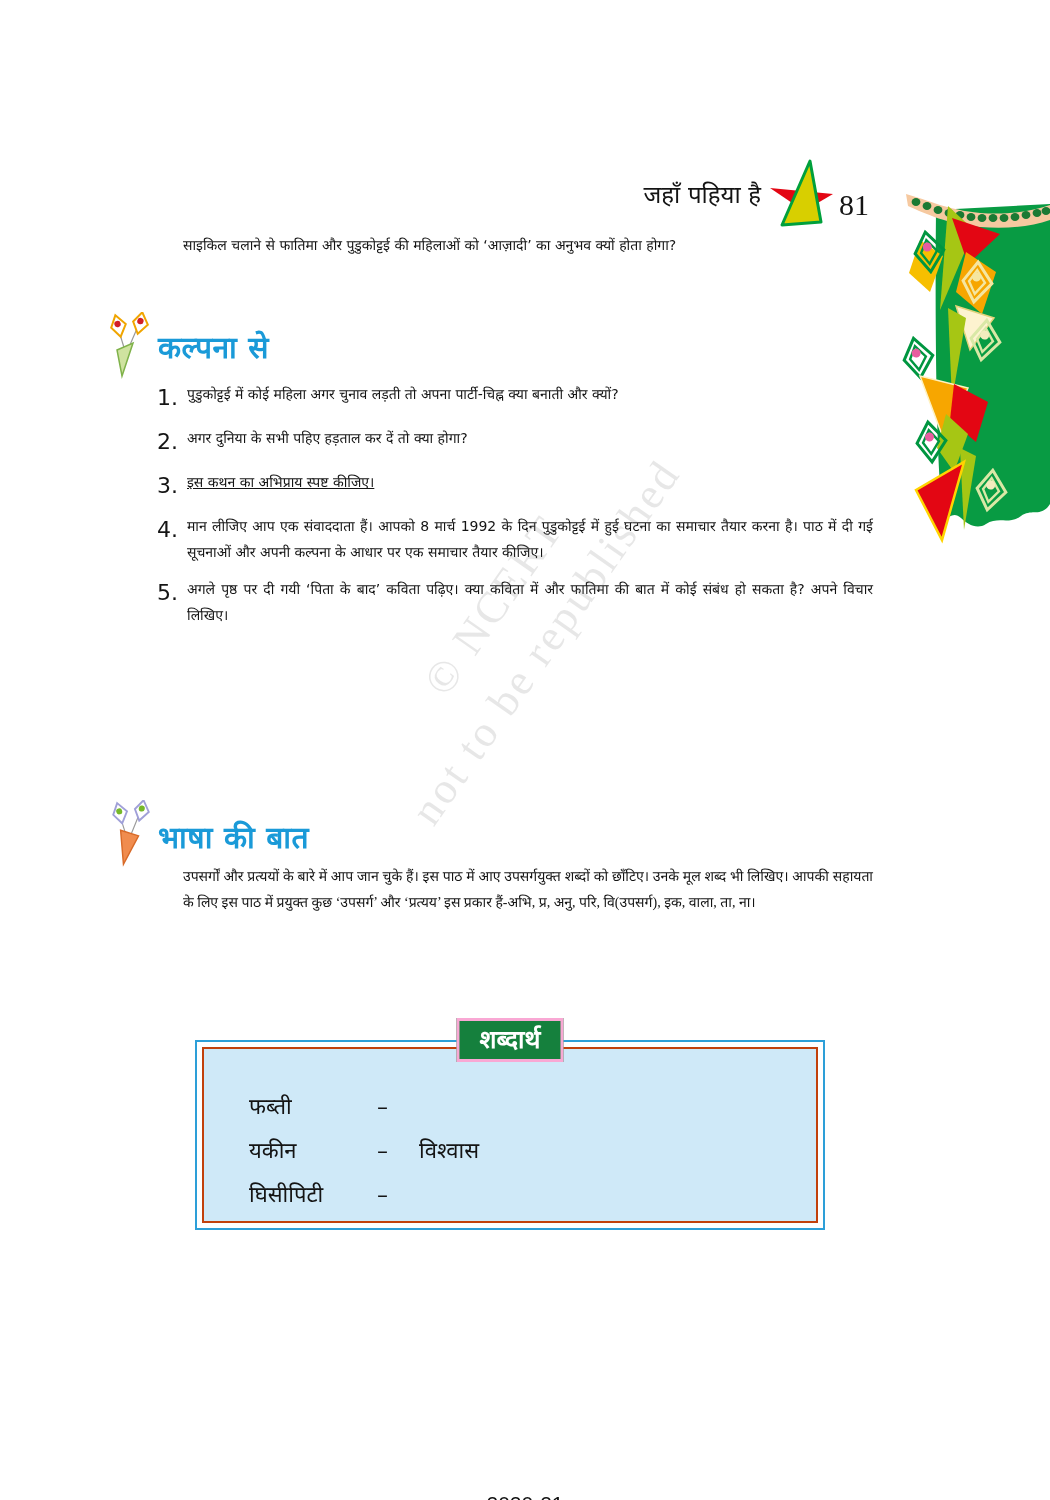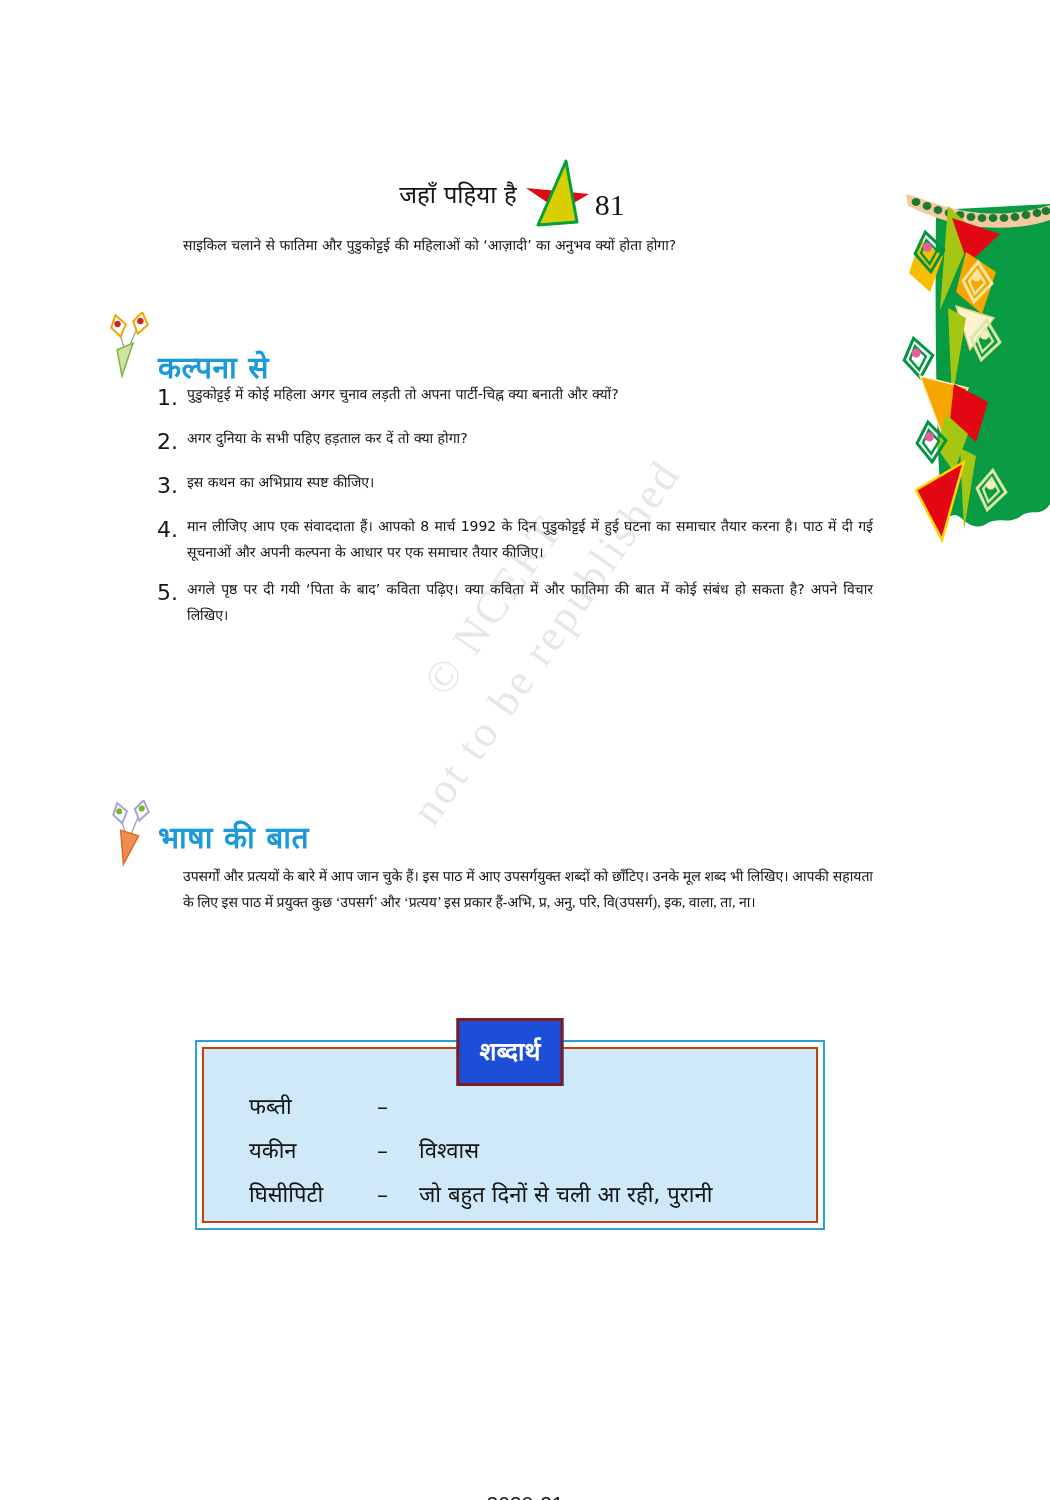--- a/index.html
+++ b/index.html
@@ -1,53 +1,53 @@
 <!DOCTYPE html>
 <html><head>
 <meta charset="utf-8">
 <style>
   * { margin:0; padding:0; box-sizing:border-box; }
   html,body { width:1050px; height:1500px; background:#ffffff; position:relative;
               font-family:"DejaVu Sans", sans-serif; color:#141414; overflow:hidden; }
 
   
   .header-row { position:absolute; top:158px; left:155px; width:714px;
-                display:flex; align-items:center; justify-content:center; }
+                display:flex; align-items:center; justify-content:flex-end; }
   .chapter-title { font-size:24px; white-space:nowrap; }
   .header-kite { width:66px; height:70px; margin:0 4px 0 8px; flex:none; }
   .page-number { font-family:"Liberation Serif", serif; font-size:30px;margin-top:24px; }
 
   
   .para { font-size:14px; line-height:26px; text-align:justify; }
   #intro-para { position:absolute; top:232px; left:183px; width:690px; }
 
   .section-heading { position:absolute; left:158px; font-size:30px; font-weight:bold;
                      color:#1a9ad8; letter-spacing:0.5px; }
-  #kalpana-title { top:326px;margin-top:20px; }
+  #kalpana-title { top:326px; }
   #bhasha-title  { top:816px; }
   .section-icon { position:absolute; left:106px; width:50px; height:68px; }
   #kalpana-icon { top:312px; }
   #bhasha-icon  { top:800px; }
 
   #kalpana-list { position:absolute; top:381px; left:157px; width:716px; }
   .q-item { display:flex; margin-bottom:11px; }
   .q-num  { width:30px; flex:none; font-size:22px; line-height:33px; }
   .q-body { flex:1; }
-  .q-note { text-align:left; }
+  .q-note { text-align:left;text-decoration:underline; }
 
   #bhasha-para { position:absolute; top:864px; left:183px; width:690px;font-family:Liberation Serif, serif; }
 
   
   #glossary-box { position:absolute; top:1040px; left:195px; width:630px; height:190px;
                   border:2px solid #2d9fd8; background:#ffffff; padding:5px; }
   #glossary-inner { width:100%; height:100%; border:2px solid #c2410c;
                     background:#cfe9f8; padding:36px 20px 0 45px; }
   #glossary-title { position:absolute; top:-24px; left:50%; transform:translateX(-50%);
-                    background:#1d4ed8; border:3px solid #7f1d1d; color:#ffffff;
-                    font-size:25px; font-weight:bold; padding:16px 20px; line-height:30px; }
+                    background:#15803d; border:3px solid #f9a8d4; color:#ffffff;
+                    font-size:25px; font-weight:bold; padding:4px 20px; line-height:30px; }
   .gloss-row { display:grid; grid-template-columns:128px 42px 1fr;
                font-size:22px; line-height:44px; }
 
   
   #watermark { position:absolute; top:560px; left:290px; width:460px;
                transform:rotate(-55deg); transform-origin:center;
                color:rgba(120,120,120,0.18); font-family:"Liberation Serif", serif;
                font-size:44px; letter-spacing:3px; text-align:center; pointer-events:none; }
   #watermark div { line-height:64px; white-space:nowrap; }
 
@@ -136,21 +136,20 @@
       <span>–</span>
     </div>
     <div class="gloss-row">
       <span>यकीन</span>
       <span>–</span>
       <span>विश्वास</span>
     </div>
     <div class="gloss-row">
       <span>घिसीपिटी</span>
       <span>–</span>
-      <span>जो बहुत दिनों से चली आ रही, पुरानी</span>
     </div>
   </div>
 </div>
 
 <div id="watermark">
   <div>© NCERT</div>
   <div>not to be republished</div>
 </div>
 
 <div id="footer">2020-21</div>

